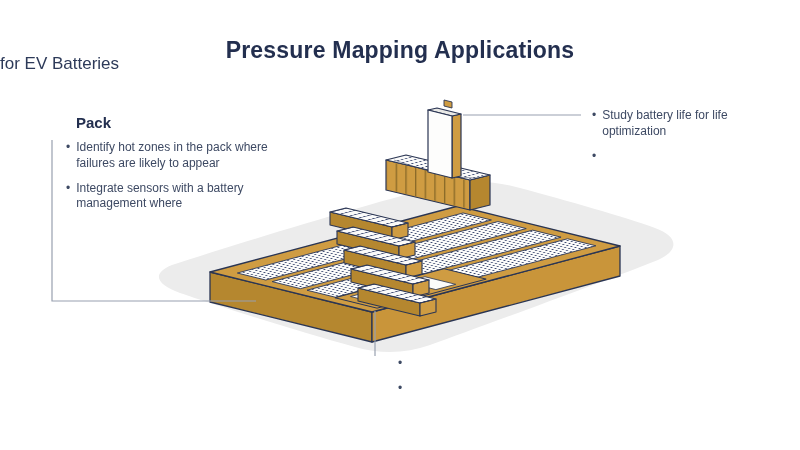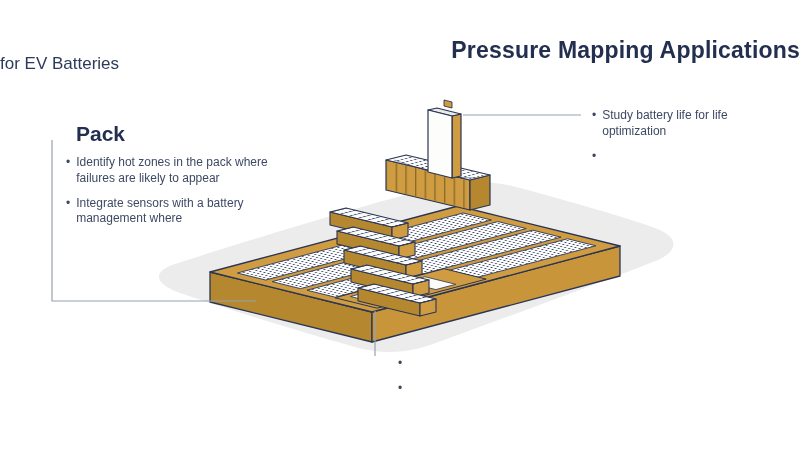--- a/index.html
+++ b/index.html
@@ -1,26 +1,26 @@
 <!DOCTYPE html>
 <html><head>
 <meta charset="utf-8">
 <style>
   html,body { margin:0; padding:0; background:#ffffff; }
   .page { position:relative; width:800px; height:450px; background:#ffffff;
           font-family:"Liberation Sans", sans-serif; overflow:hidden; }
   svg.illo { position:absolute; left:0; top:0; }
 
-  .title { position:absolute; top:22px; left:0; width:100%; text-align:right;
+  .title { position:absolute; top:22px; left:0; width:100%; text-align:center;
            font-size:23px; font-weight:700; color:#232f4f; letter-spacing:.2px; }
   .subtitle { position:absolute; top:54px; left:0; width:100%; text-align:left;
               font-size:17px; font-weight:400; color:#2d3a59; }
 
   .label { position:absolute; }
-  .label h2 { margin:8px 0 9px 10px; font-size:21px; font-weight:700; color:#232f4f; }
+  .label h2 { margin:0 0 9px 10px; font-size:15px; font-weight:700; color:#232f4f; }
   .label ul { list-style:none; margin:0; padding:0; }
   .label li { display:flex; gap:6px; font-size:12px; color:#3d4963;
               line-height:1.32; margin-bottom:9px; }
   .dot { color:#3d4963; flex:0 0 auto; }
 
   .pack-label      { left:66px;  top:114px; width:212px; }
   .prismatic-label { left:592px; top:108px; width:186px; }
   .module-label    { left:398px; top:356px; width:220px; }
 </style>
 </head>

